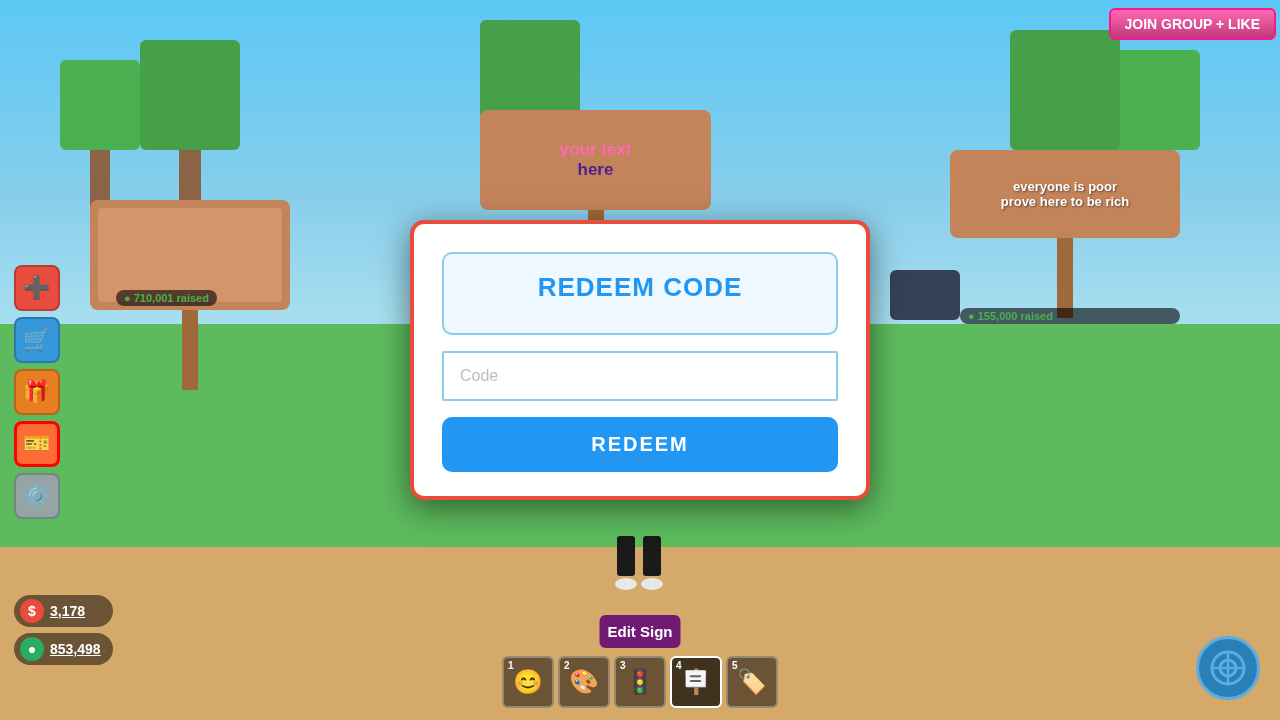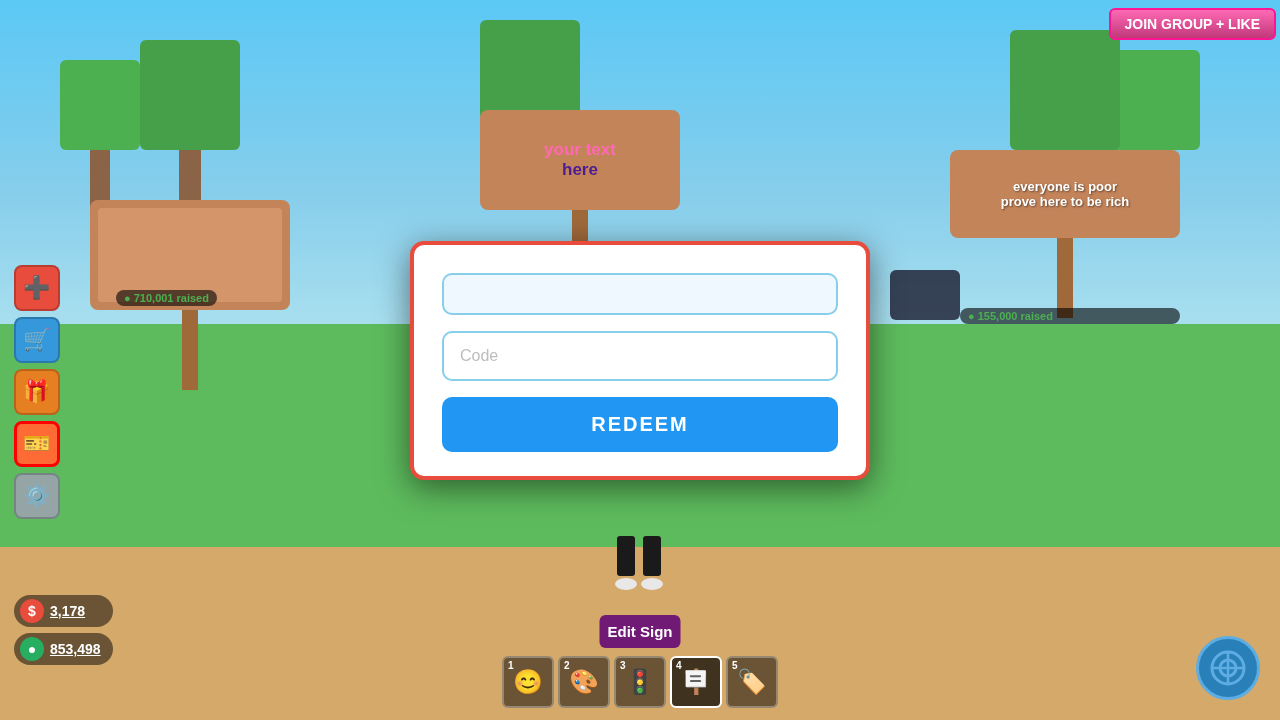--- a/index.html
+++ b/index.html
@@ -261,21 +261,21 @@
       color: #2196F3;
       font-size: 13.5px;
       font-weight: bold;
       line-height: 1.5;
       font-family: Arial, sans-serif;
     }
 
     .code-input {
       width: 100%;
       border: 2px solid #87CEEB;
-      border-radius: 10px;
+      border-radius: 2px;
       padding: 14px 16px;
       font-size: 16px;
       color: #999;
       font-family: Arial, sans-serif;
       outline: none;
       background: white;
     }
 
     .code-input::placeholder {
       color: #BDBDBD;
@@ -373,21 +373,21 @@
   </div>
 
   <div style="position:absolute;left:90px;top:200px;">
     <div style="width:200px;height:110px;background:#C4845A;border-radius:8px;padding:8px;display:flex;align-items:center;justify-content:center;">
       <div style="background:#D4956A;width:100%;height:100%;border-radius:4px;"></div>
     </div>
     <div style="width:16px;height:80px;background:#A0693A;margin:0 auto;"></div>
   </div>
 
   <div style="position:absolute;left:480px;top:110px;">
-    <div style="width:200px;height:100px;background:#C4845A;border-radius:8px;padding:8px;display:flex;align-items:center;justify-content:center;text-align:center;">
+    <div style="width:231px;height:100px;background:#C4845A;border-radius:8px;padding:8px;display:flex;align-items:center;justify-content:center;text-align:center;">
       <div>
         <div style="color:#FF69B4;font-weight:bold;font-size:17px;font-family:Arial,sans-serif;">your text</div>
         <div style="color:#4c1d95;font-weight:bold;font-size:17px;font-family:Arial,sans-serif;">here</div>
       </div>
     </div>
     <div style="width:16px;height:60px;background:#A0693A;margin:0 auto;"></div>
 
     <div style="width:150px;height:55px;background:#C4845A;border-radius:8px;margin-top:0;display:flex;align-items:center;justify-content:center;margin-left:25px;">
       <div style="color:#FF69B4;font-weight:bold;font-size:15px;font-family:Arial,sans-serif;">I want</div>
     </div>
@@ -491,20 +491,21 @@
     <line x1="20" y1="4" x2="20" y2="36" stroke="#5DADE2" stroke-width="2.5"></line>
     <line x1="4" y1="20" x2="36" y2="20" stroke="#5DADE2" stroke-width="2.5"></line>
   </svg>
 </div>
 
 <div class="modal-overlay">
   <div class="redeem-modal">
     <div class="modal-inner">
 
       <div class="modal-title-box">
+        <div class="modal-title">REDEEM CODE</div>
       </div>
 
       <input type="text" class="code-input" placeholder="Code" style="">
 
       <button class="redeem-btn">REDEEM</button>
     </div>
   </div>
 </div>
 
 </body></html>

